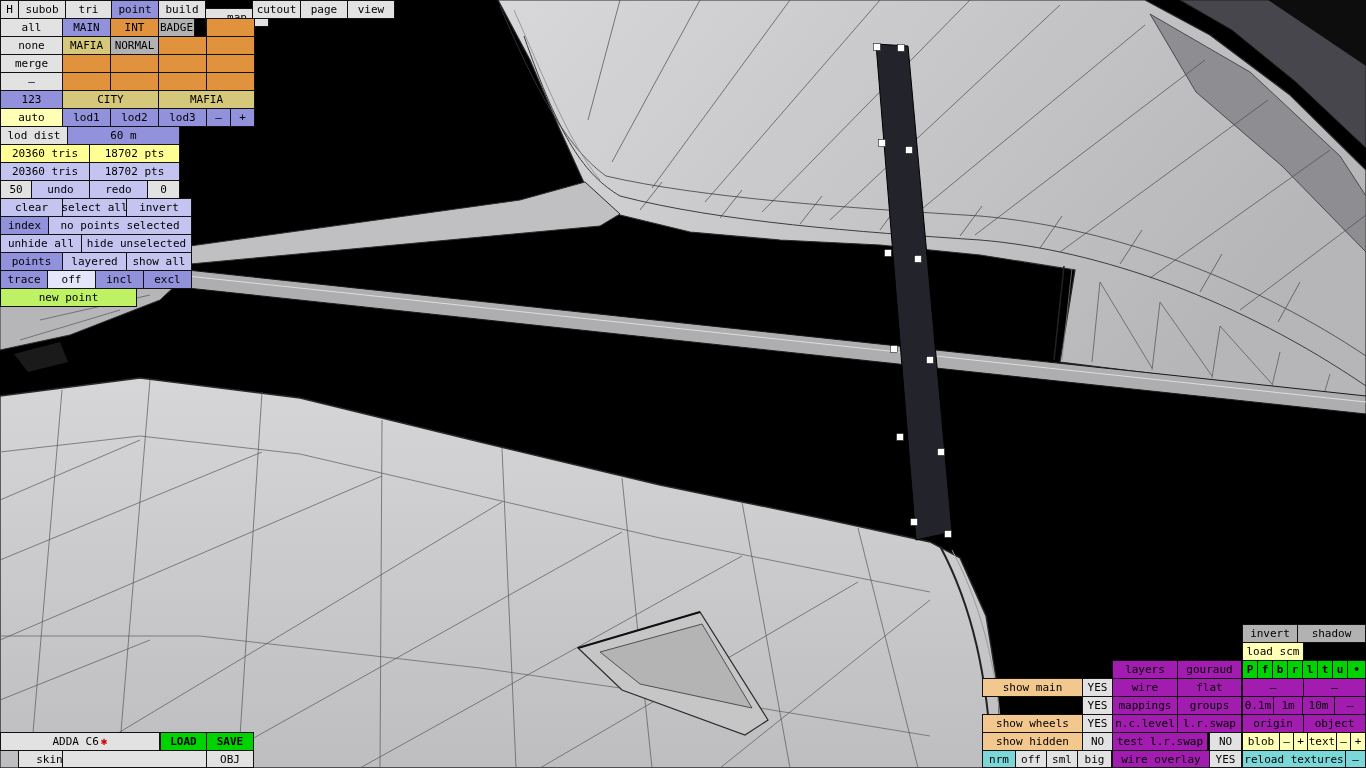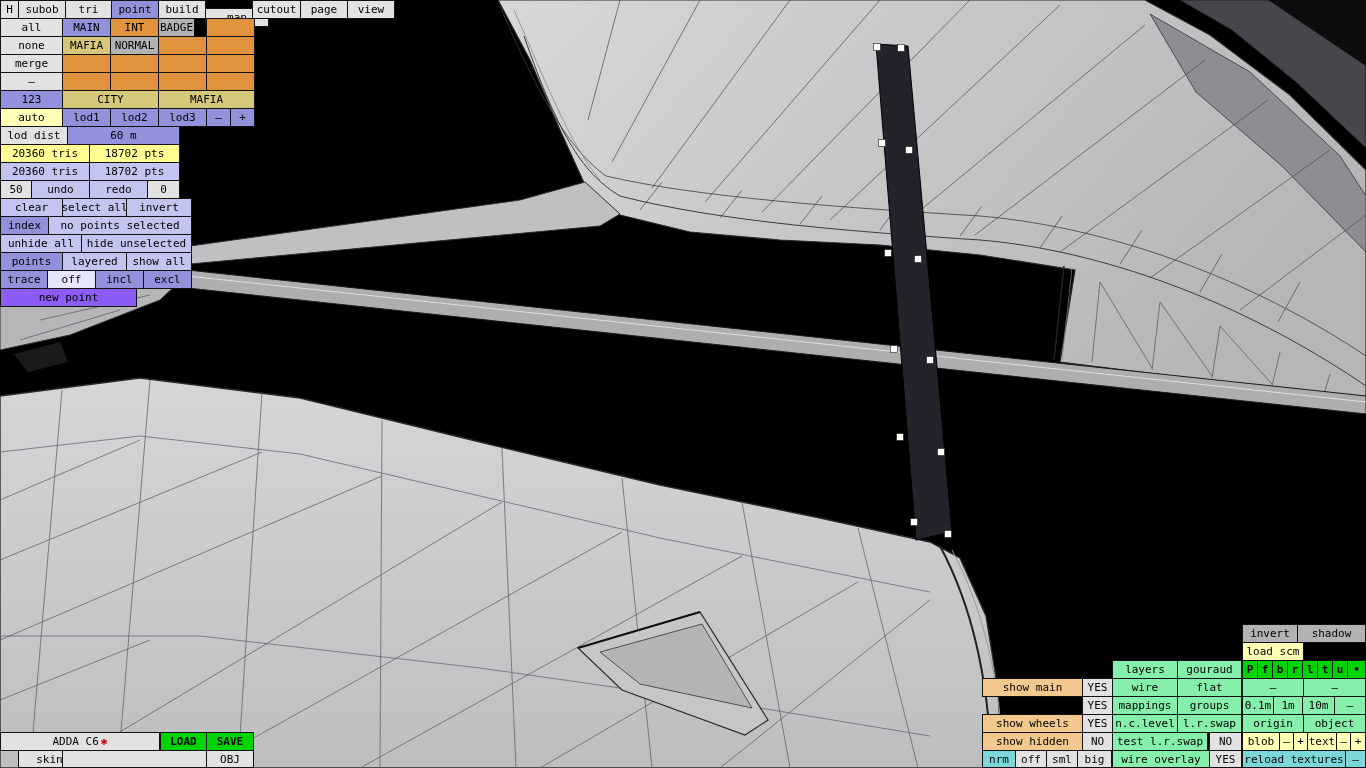--- a/index.html
+++ b/index.html
@@ -8,27 +8,27 @@
   #viewport{position:absolute;left:0;top:0;z-index:0;}
   #ui{position:absolute;left:0;top:0;width:1366px;height:768px;z-index:2;pointer-events:none;}
   .cell{position:absolute;height:19px;box-sizing:border-box;border:1px solid #121212;
         display:flex;align-items:center;justify-content:center;
         font-size:11px;line-height:11px;color:#000;white-space:nowrap;overflow:hidden;
         pointer-events:auto;}
   .light{background:#e2e2e2}
   .mid{background:#b2b2b2}
   .purple{background:#9292dc}
   .lav{background:#c4c4f0}
-  .lav2{background:#86efac}
+  .lav2{background:#a21caf}
   .lavlt{background:#e6e6fa}
   .orange{background:#e0923c}
   .tan{background:#d6c87a}
   .yellow{background:#ffff94}
   .py{background:#ffffb6}
-  .green{background:#8b5cf6}
+  .green{background:#bef264}
   .bgreen{background:#00d400;font-weight:bold}
   .teal{background:#7cd8d8}
   .peach{background:#f2c88e}
   .red{color:#cc0000;margin-left:2px}
 </style>
 </head>
 <body>
 
 <svg id="viewport" width="1366" height="768" viewBox="0 0 1366 768">
   <defs>

